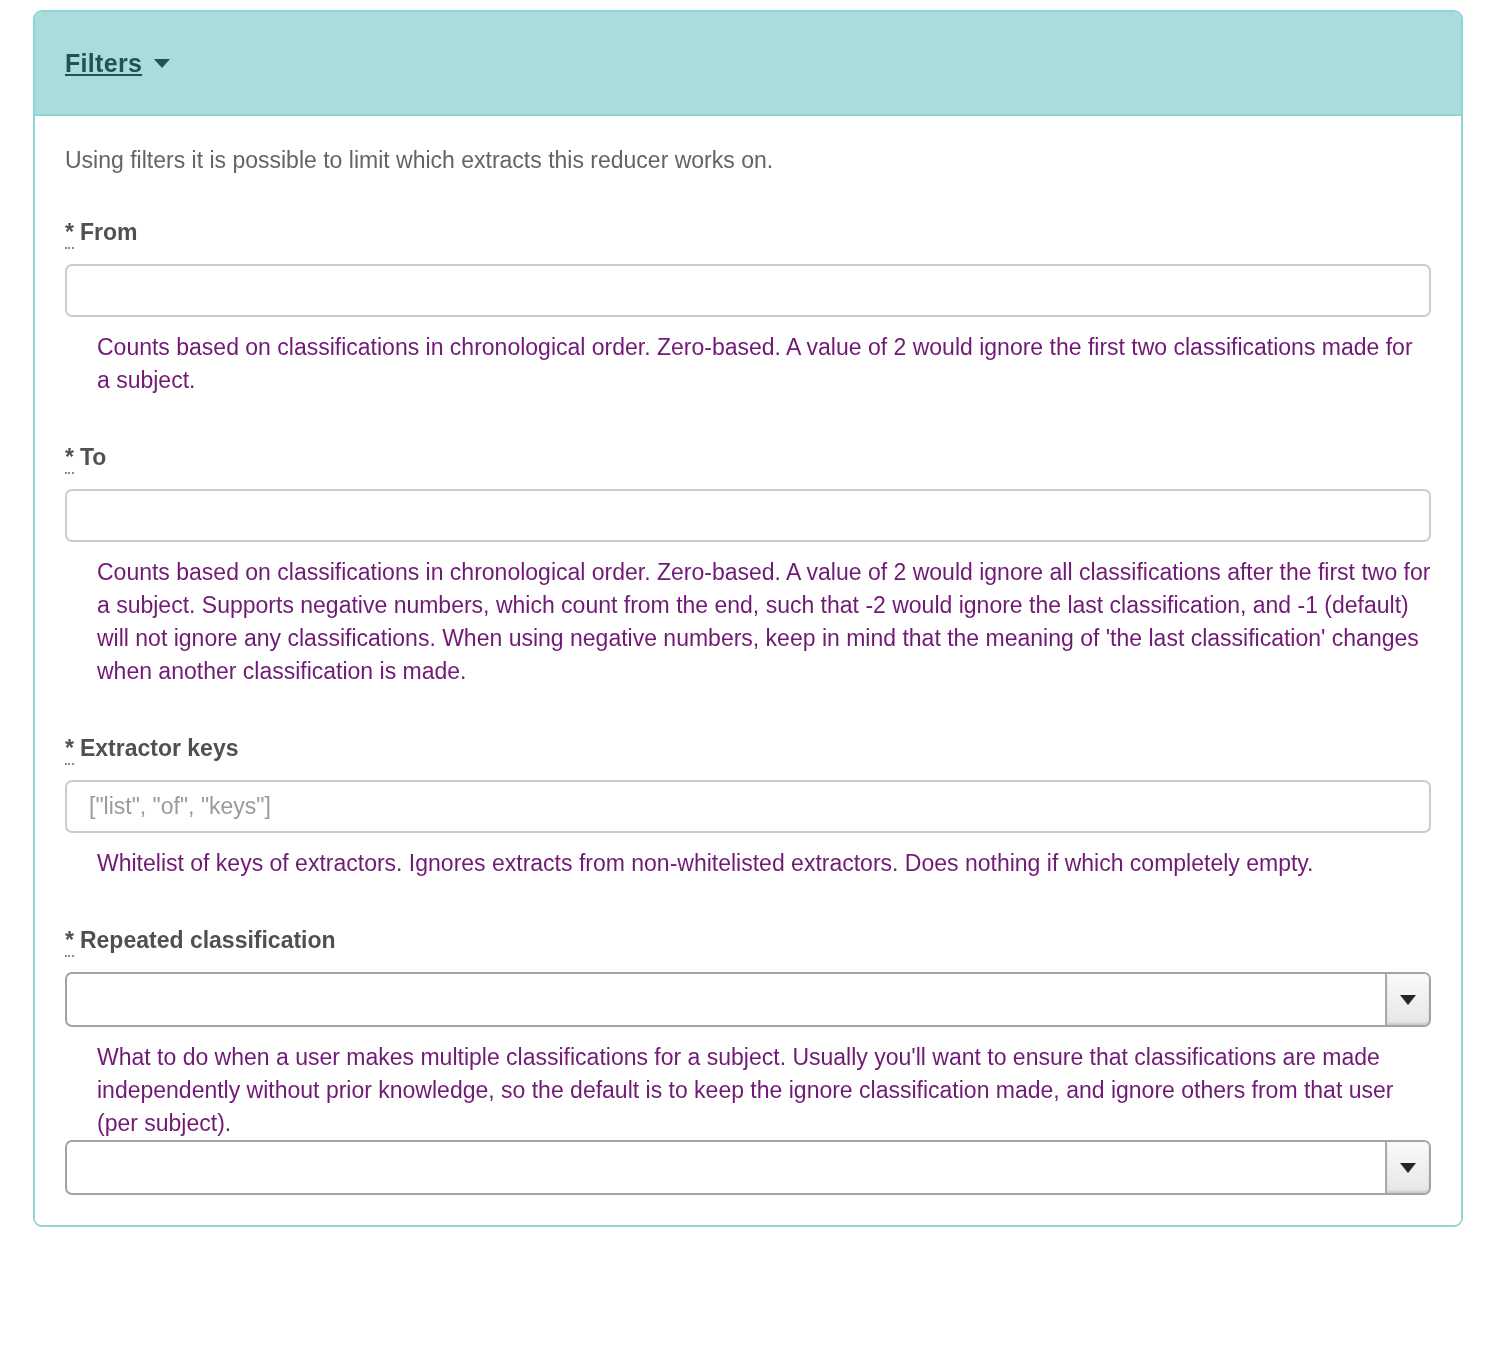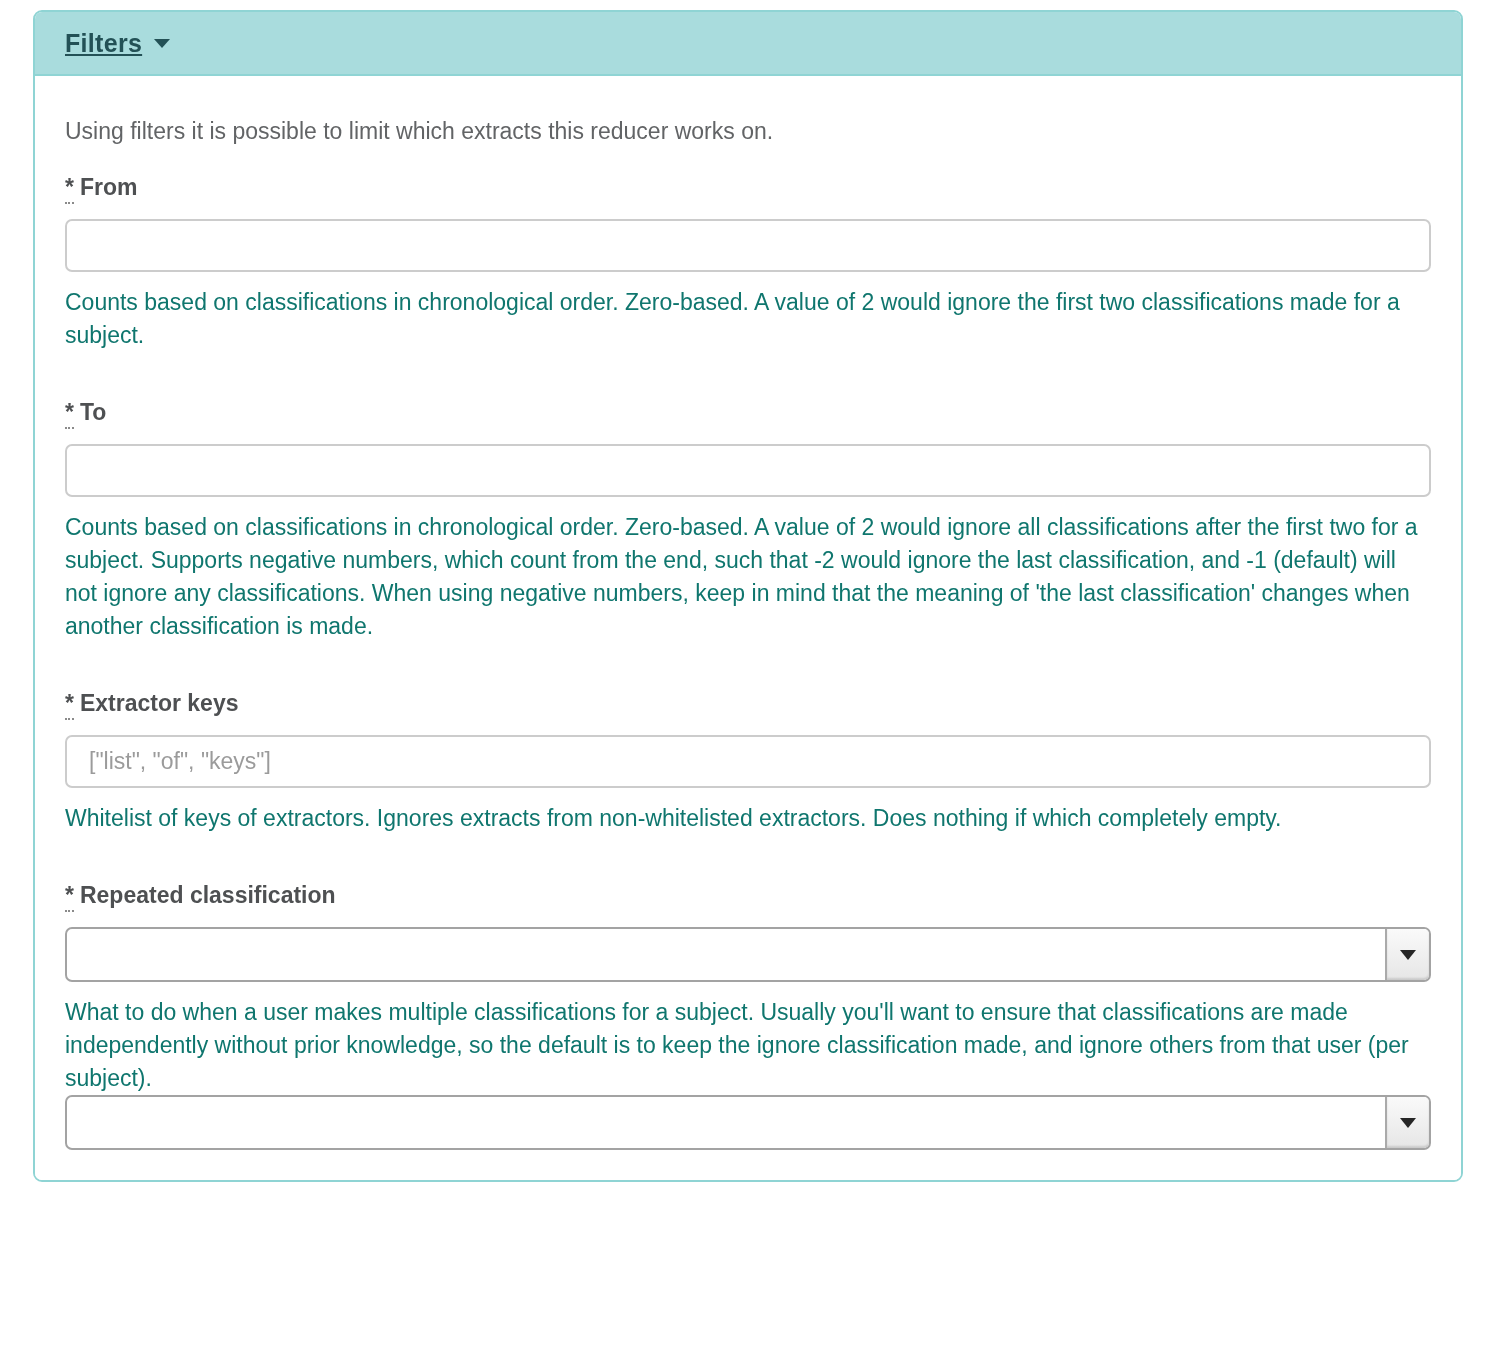--- a/index.html
+++ b/index.html
@@ -14,21 +14,21 @@
     left: 33px; top: 10px;
     width: 1430px;
     border: 2px solid #8fd4d4;
     border-radius: 9px;
     background: #ffffff;
     overflow: hidden;
   }
   .panel-header {
     background: #a9dcdd;
     border-bottom: 2px solid #8fd4d4;
-    height: 64px;
+    height: 104px;
     display: flex;
     align-items: center;
     padding: 0 30px;
   }
   .panel-title {
     font-size: 25px;
     font-weight: bold;
     color: #235156;
     text-decoration: underline;
     cursor: pointer;
@@ -37,40 +37,40 @@
   .caret-down {
     display: inline-block;
     width: 0; height: 0;
     margin-left: 12px;
     border-left: 8px solid transparent;
     border-right: 8px solid transparent;
     border-top: 9px solid #235156;
   }
 
   .panel-body {
-    padding: 39px 30px 30px 30px;
+    padding: 28px 30px 30px 30px;
     background: #ffffff;
   }
 
   .intro {
     font-size: 23px;
     color: #626466;
     line-height: 32px;
     margin-bottom: 20px;
   }
 
   .field-label {
     font-size: 23px;
     font-weight: bold;
     color: #4e5052;
     margin-top: 46px;
     margin-bottom: 15px;
     line-height: 28px;
   }
-  .field-label:first-of-type { margin-top: 26px; }
+  .field-label:first-of-type { margin-top: 42px; }
   .req-marker {
     display: inline-block;
     border-bottom: 2px dotted #8a8a8a;
     padding-bottom: 1px;
     margin-right: 6px;
   }
 
   .text-input {
     display: block;
     width: 100%;
@@ -81,23 +81,24 @@
     font-family: "Liberation Sans", sans-serif;
     font-size: 23px;
     color: #666666;
     padding: 0 22px;
     outline: none;
   }
   .text-input::placeholder { color: #9b9b9b; opacity: 1; }
 
   .help-text {
     font-size: 23px;
-    color: #0f766e;
+    color: #701a75;
     line-height: 33px;
     margin-top: 14px;
+    margin-left: 32px;
   }
 
   .select-box {
     position: relative;
     width: 100%;
     height: 55px;
     border: 2px solid #a3a3a3;
     border-radius: 7px;
     background: #ffffff;
     cursor: pointer;

